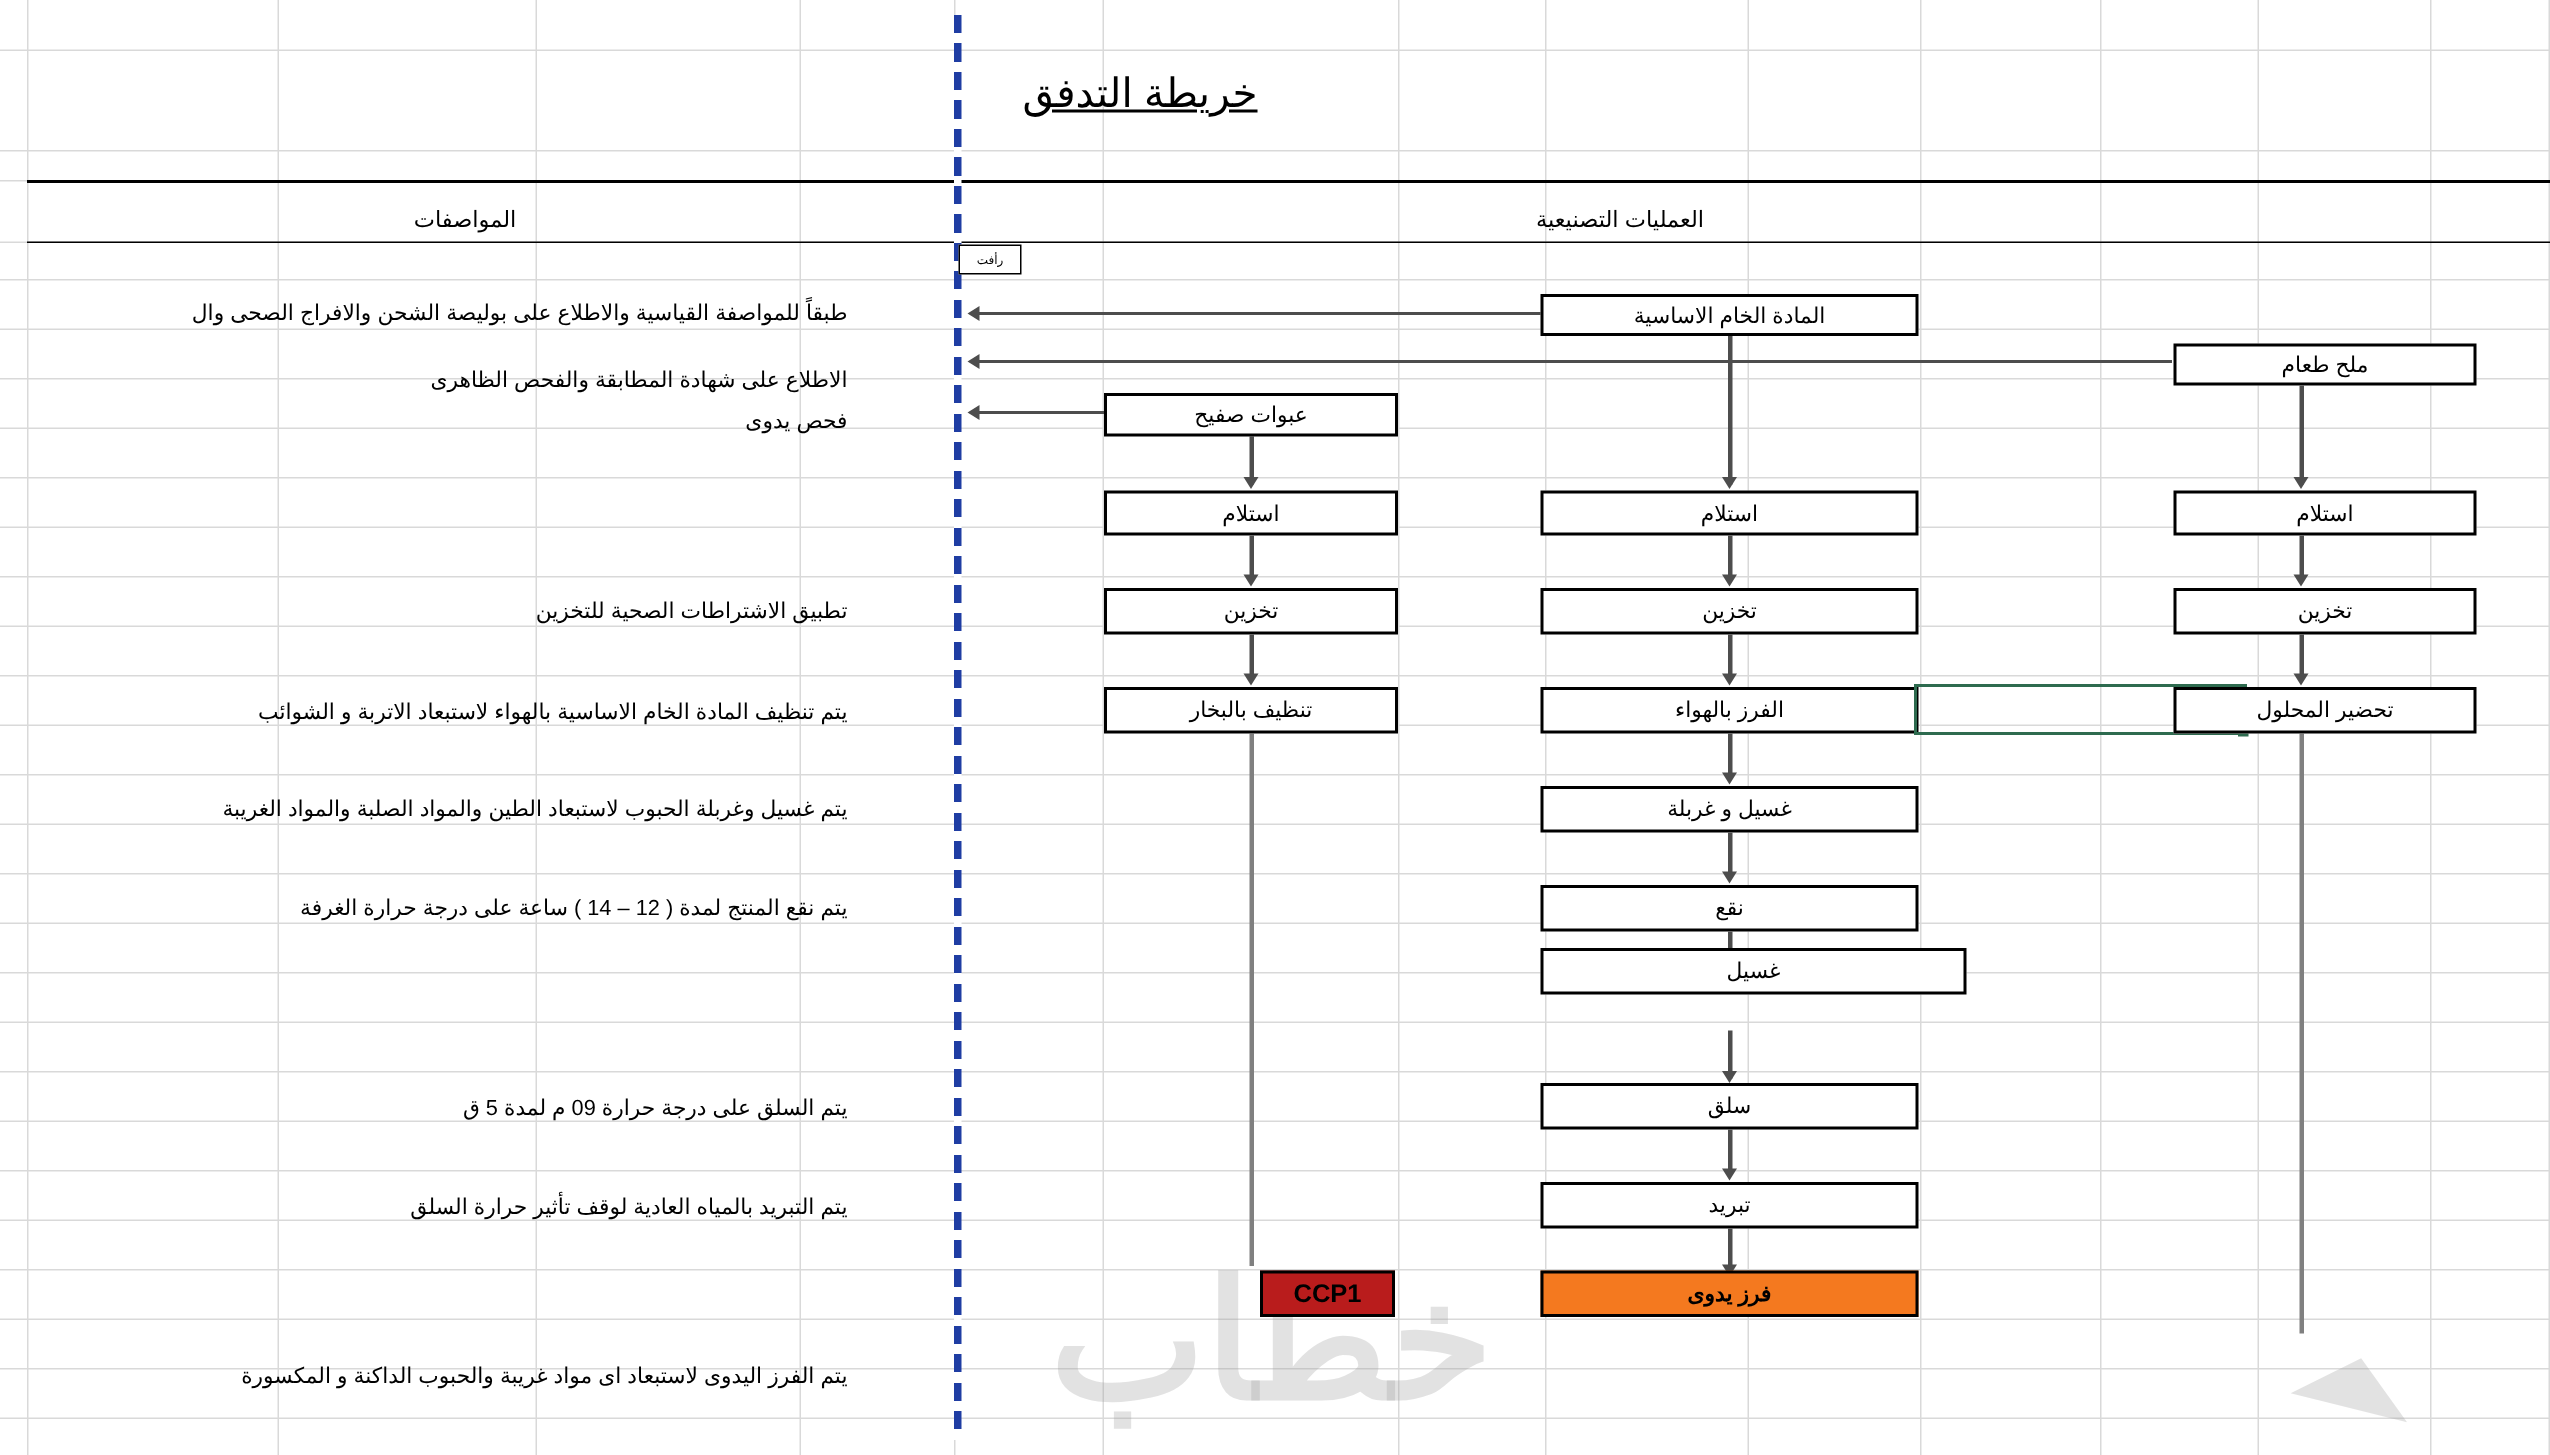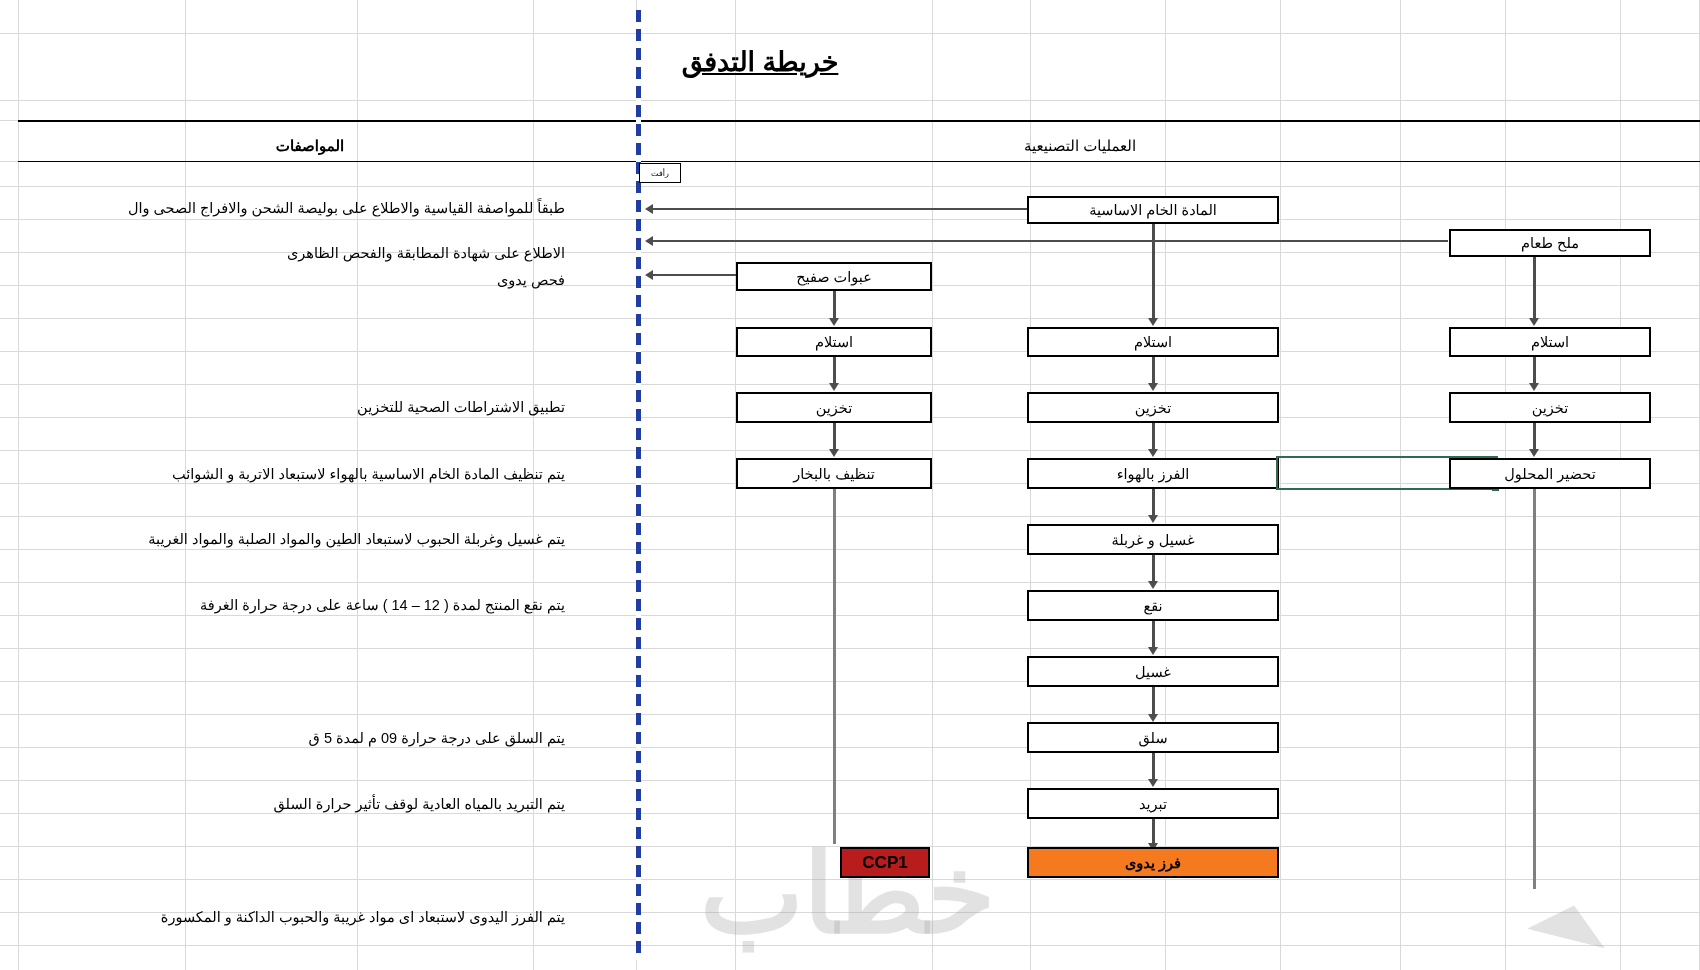--- a/index.html
+++ b/index.html
@@ -53,33 +53,33 @@
   }
 
   
   #chart-title {
     position: absolute;
     left: 645px;
     top: 46px;
     width: 230px;
     text-align: center;
     font-size: 27px;
-    font-weight: bold;
+    font-weight: normal;
     color: #000;
     text-decoration: underline;
     letter-spacing: 1px;
   }
   .col-head {
     position: absolute;
     font-size: 15px;
     color: #000;
     text-align: center;
     white-space: nowrap;
   }
-  #head-specs { left: 180px; top: 137px; width: 260px; font-weight: bold; }
+  #head-specs { left: 180px; top: 137px; width: 260px; }
   #head-process { left: 930px; top: 137px; width: 300px; }
 
   
   #name-tag {
     position: absolute;
     left: 639px;
     top: 163px;
     width: 42px;
     height: 20px;
     border: 1px solid #000;
@@ -318,21 +318,21 @@
 <div class="pbox" style="left:1027px; top:392px; width:252px; height:31px;">تخزين</div>
 <div class="pbox" style="left:1449px; top:392px; width:202px; height:31px;">تخزين</div>
 
 <div class="pbox" style="left:736px; top:458px; width:196px; height:31px;">تنظيف بالبخار</div>
 <div class="pbox" style="left:1027px; top:458px; width:252px; height:31px;">الفرز بالهواء</div>
 <div class="selbox" style="left:1276px; top:456px; width:222px; height:34px;"></div>
 <div class="pbox" style="left:1449px; top:458px; width:202px; height:31px;">تحضير المحلول</div>
 
 <div class="pbox" style="left:1027px; top:524px; width:252px; height:31px;">غسيل و غربلة</div>
 <div class="pbox" style="left:1027px; top:590px; width:252px; height:31px;">نقع</div>
-<div class="pbox" style="left:1027px; top:656px; width:252px; height:31px;">غسيل</div>
+<div class="pbox" style="left:1027px; top:632px; width:284px; height:31px;">غسيل</div>
 <div class="pbox" style="left:1027px; top:722px; width:252px; height:31px;">سلق</div>
 <div class="pbox" style="left:1027px; top:788px; width:252px; height:31px;">تبريد</div>
 <div class="pbox ccp" style="left:1027px; top:847px; width:252px; height:31px;">فرز يدوى</div>
 <div class="pbox ccp-label" style="left:840px; top:847px; width:90px; height:31px;">CCP1</div>
 
 <div class="spec" style="top:200px;">طبقاً للمواصفة القياسية والاطلاع على بوليصة الشحن والافراج الصحى وال</div>
 <div class="spec" style="top:245px;">الاطلاع على شهادة المطابقة والفحص الظاهرى</div>
 <div class="spec" style="top:272px;">فحص يدوى</div>
 <div class="spec" style="top:399px;">تطبيق الاشتراطات الصحية للتخزين</div>
 <div class="spec" style="top:466px;">يتم تنظيف المادة الخام الاساسية بالهواء لاستبعاد الاتربة و الشوائب</div>

